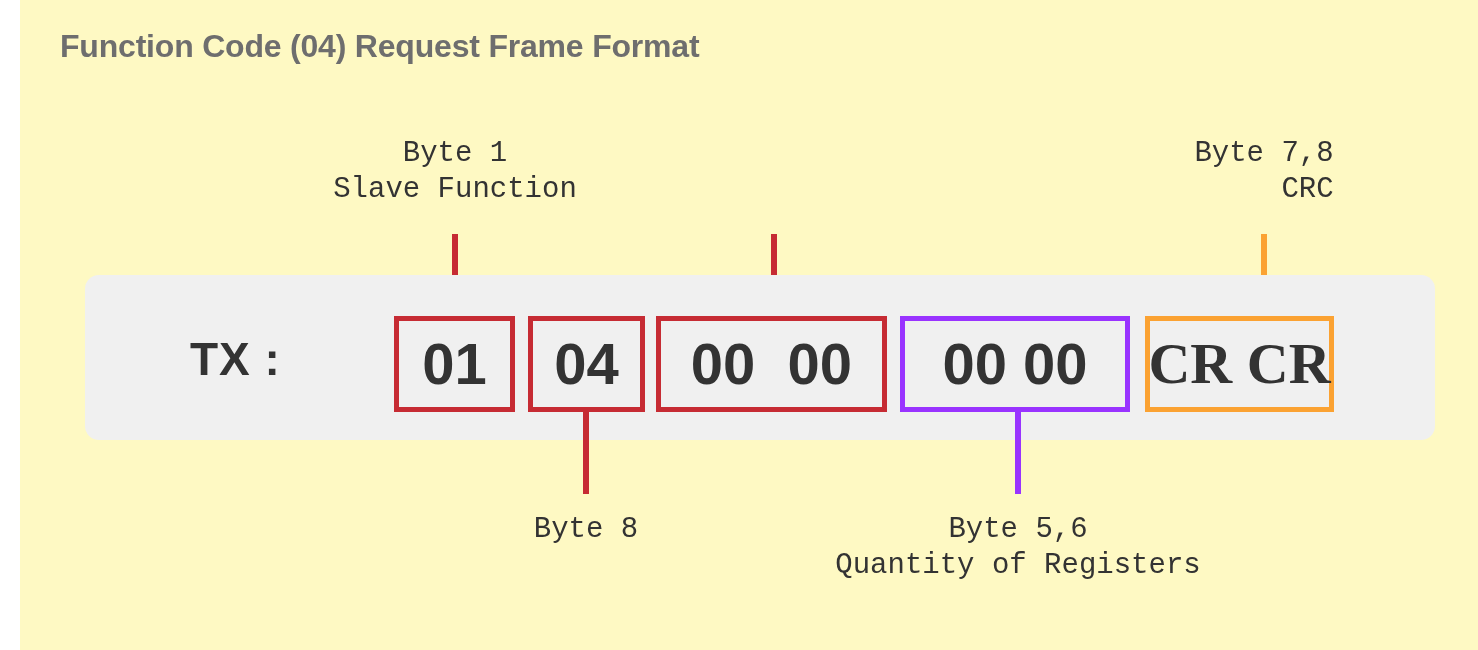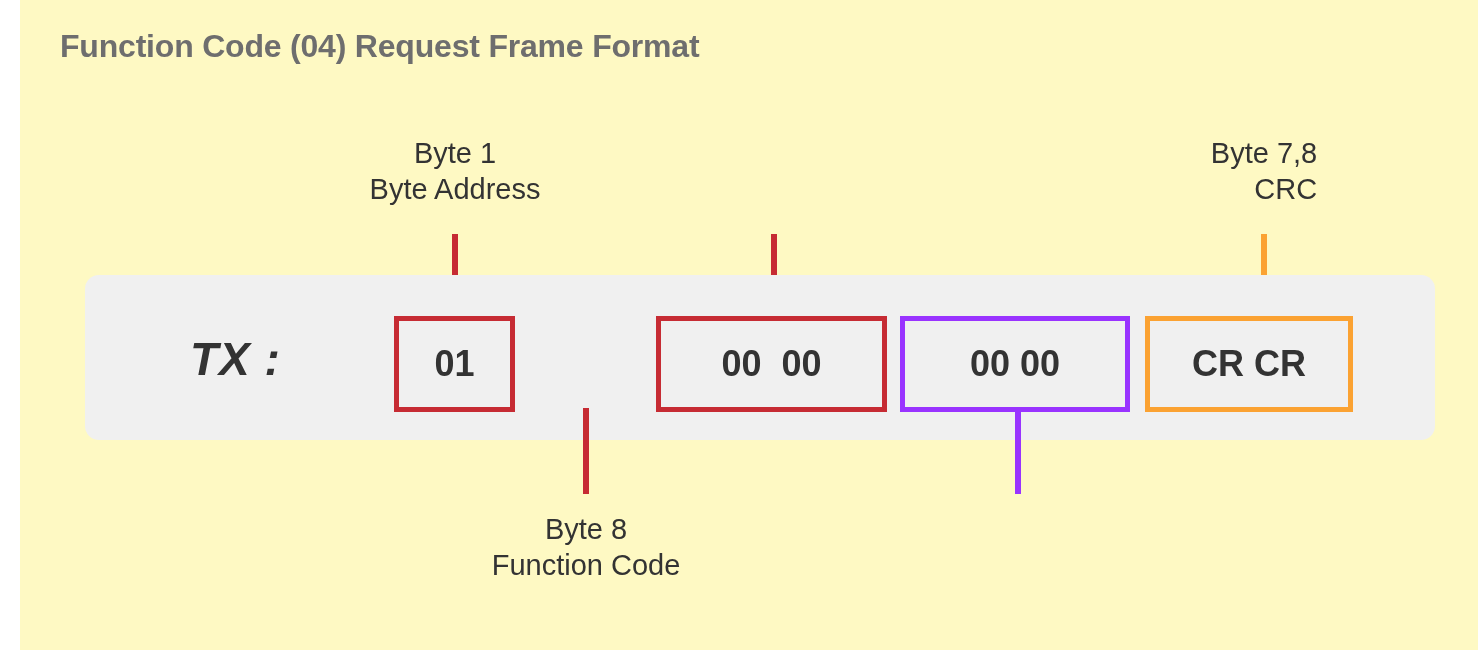--- a/index.html
+++ b/index.html
@@ -46,70 +46,70 @@
 
   .tx-label {
     position: absolute;
     left: 170px;
     top: 332px;
     font-size: 46px;
     font-weight: bold;
     color: #333333;
     letter-spacing: 1px;
     white-space: nowrap;
-    font-style: italic;
   }
 
   
   .byte-box {
     position: absolute;
     top: 316px;
     height: 96px;
     box-sizing: border-box;
     background: #f0f0f0;
     border-style: solid;
     border-width: 5px;
     display: flex;
     align-items: center;
     justify-content: center;
   }
   .byte-box .byte-value {
-    font-size: 36px;
+    font-size: 58px;
     font-weight: bold;
     color: #333333;
     letter-spacing: 0px;
     white-space: pre;
     line-height: 1;
   }
 
   .box-slave   { left: 374px;  width: 121px; border-color: #c62b33; }
   .box-func    { left: 508px;  width: 117px; border-color: #c62b33; }
   .box-startad { left: 636px;  width: 231px; border-color: #c62b33; }
   .box-qty     { left: 880px;  width: 230px; border-color: #9933ff; }
-  .box-crc     { left: 1125px; width: 208px; border-color: #fba232; }
+  .box-crc     { left: 1125px; width: 189px; border-color: #fba232; font-family: Liberation Serif, serif; }
 
   
   .stem {
     position: absolute;
     width: 6px;
   }
   .stem-up-slave   { left: 432px;  top: 234px; height: 86px;  background: #c62b33; }
   .stem-up-startad { left: 751px;  top: 234px; height: 86px;  background: #c62b33; }
   .stem-up-crc     { left: 1241px; top: 234px; height: 86px;  background: #fba232; }
   .stem-dn-func    { left: 563px;  top: 408px; height: 86px;  background: #c62b33; }
   .stem-dn-qty     { left: 995px;  top: 408px; height: 86px;  background: #9933ff; }
 
   
   .callout {
     position: absolute;
     text-align: center;
     color: #333333;
     font-size: 29px;
     line-height: 1.24;
     white-space: nowrap;
+    font-family: Liberation Mono, monospace;
   }
   .callout .callout-byte { display: block; }
   .callout .callout-desc { display: block; }
 
   .callout-top    { top: 136px; }
   .callout-bottom { top: 512px; }
 
   .callout-slave   { left: 435px; transform: translateX(-50%); }
   .callout-startad { left: 754px; transform: translateX(-50%); }
   .callout-crc     { left: 1244px; transform: translateX(-50%); text-align: right; }
@@ -118,56 +118,62 @@
 </style>
 </head>
 <body>
 
 <div id="stage">
 
   <div class="page-title">Function Code (04) Request Frame Format</div>
 
   <div class="callout callout-top callout-slave">
     <span class="callout-byte">Byte 1</span>
-    <span class="callout-desc">Byte Address</span>
+    <span class="callout-desc">Slave Function</span>
   </div>
 
 
   <div class="callout callout-top callout-crc">
     <span class="callout-byte">Byte 7,8</span>
     <span class="callout-desc">CRC</span>
   </div>
 
   <div class="stem stem-up-slave"></div>
   <div class="stem stem-up-startad"></div>
   <div class="stem stem-up-crc"></div>
 
   <div class="frame-panel"></div>
 
   <div class="tx-label">TX :</div>
 
   <div class="byte-box box-slave">
     <span class="byte-value">01</span>
   </div>
 
+  <div class="byte-box box-func">
+    <span class="byte-value">04</span>
+  </div>
 
   <div class="byte-box box-startad">
     <span class="byte-value">00  00</span>
   </div>
 
   <div class="byte-box box-qty">
     <span class="byte-value">00 00</span>
   </div>
 
   <div class="byte-box box-crc">
     <span class="byte-value">CR CR</span>
   </div>
 
   <div class="stem stem-dn-func"></div>
   <div class="stem stem-dn-qty"></div>
 
   <div class="callout callout-bottom callout-func">
     <span class="callout-byte">Byte 8</span>
-    <span class="callout-desc">Function Code</span>
   </div>
 
+  <div class="callout callout-bottom callout-qty">
+    <span class="callout-byte">Byte 5,6</span>
+    <span class="callout-desc">Quantity of Registers</span>
+  </div>
 
 </div>
 
 </body></html>

